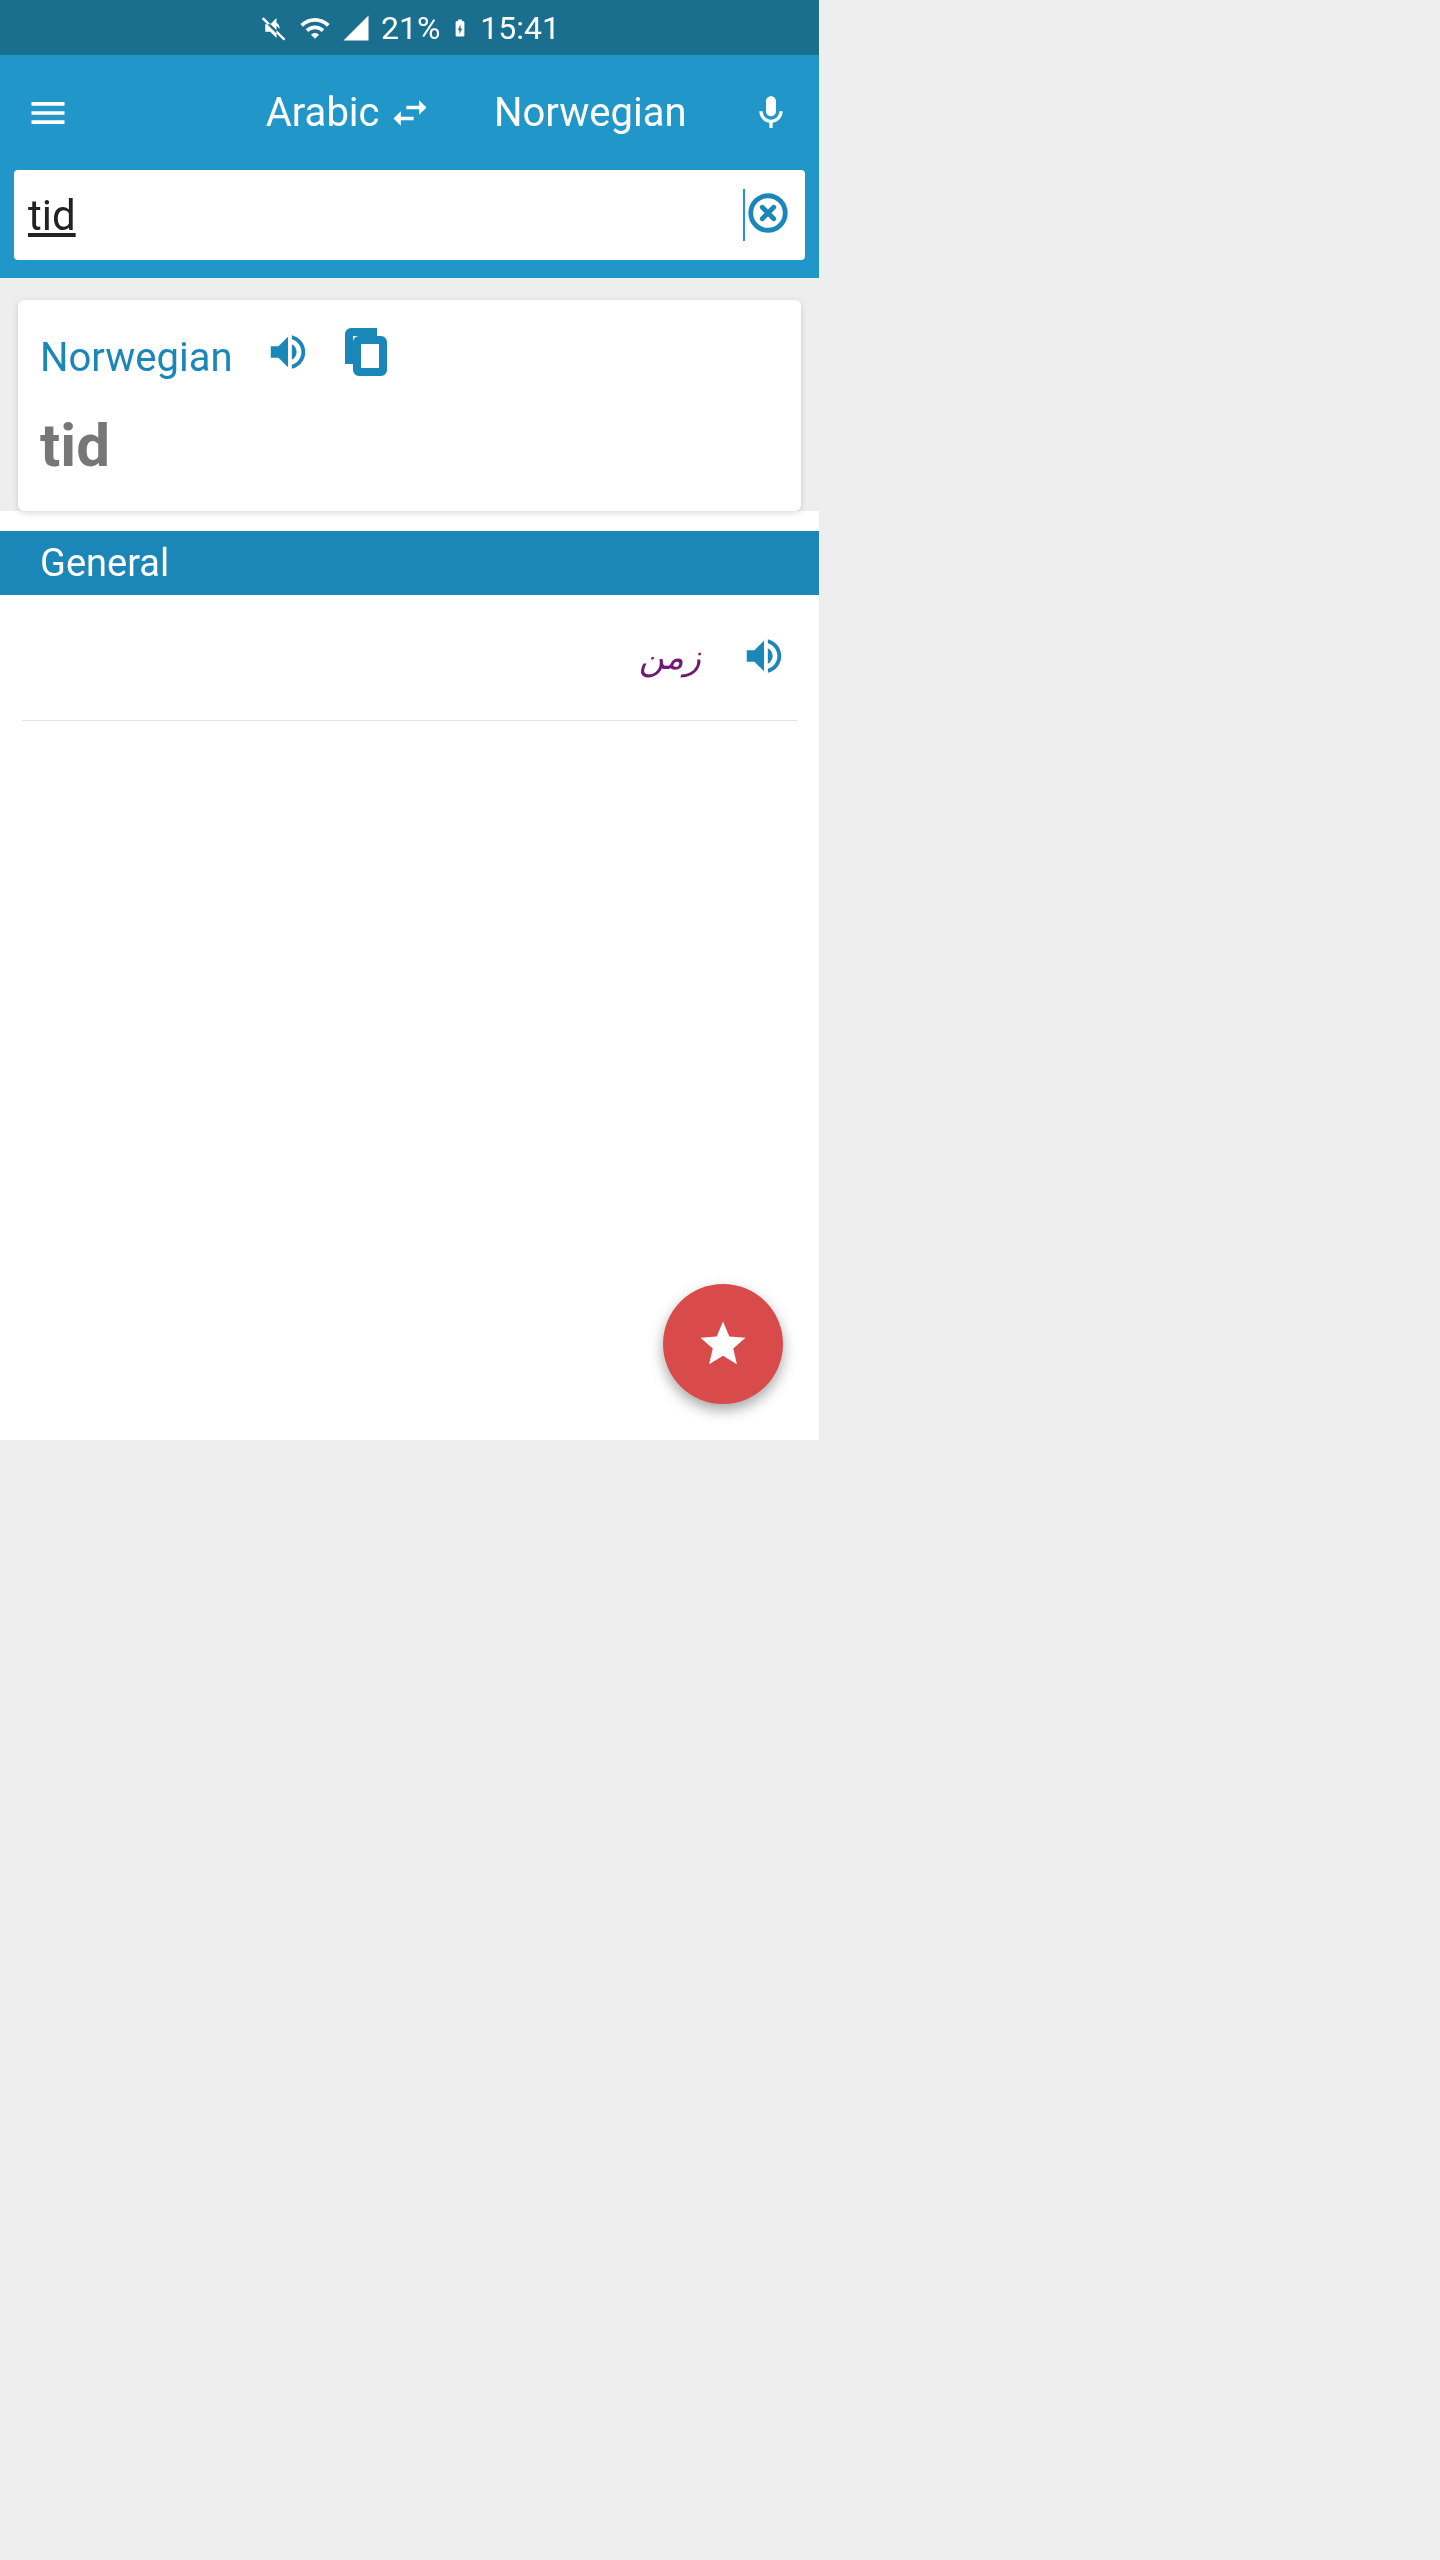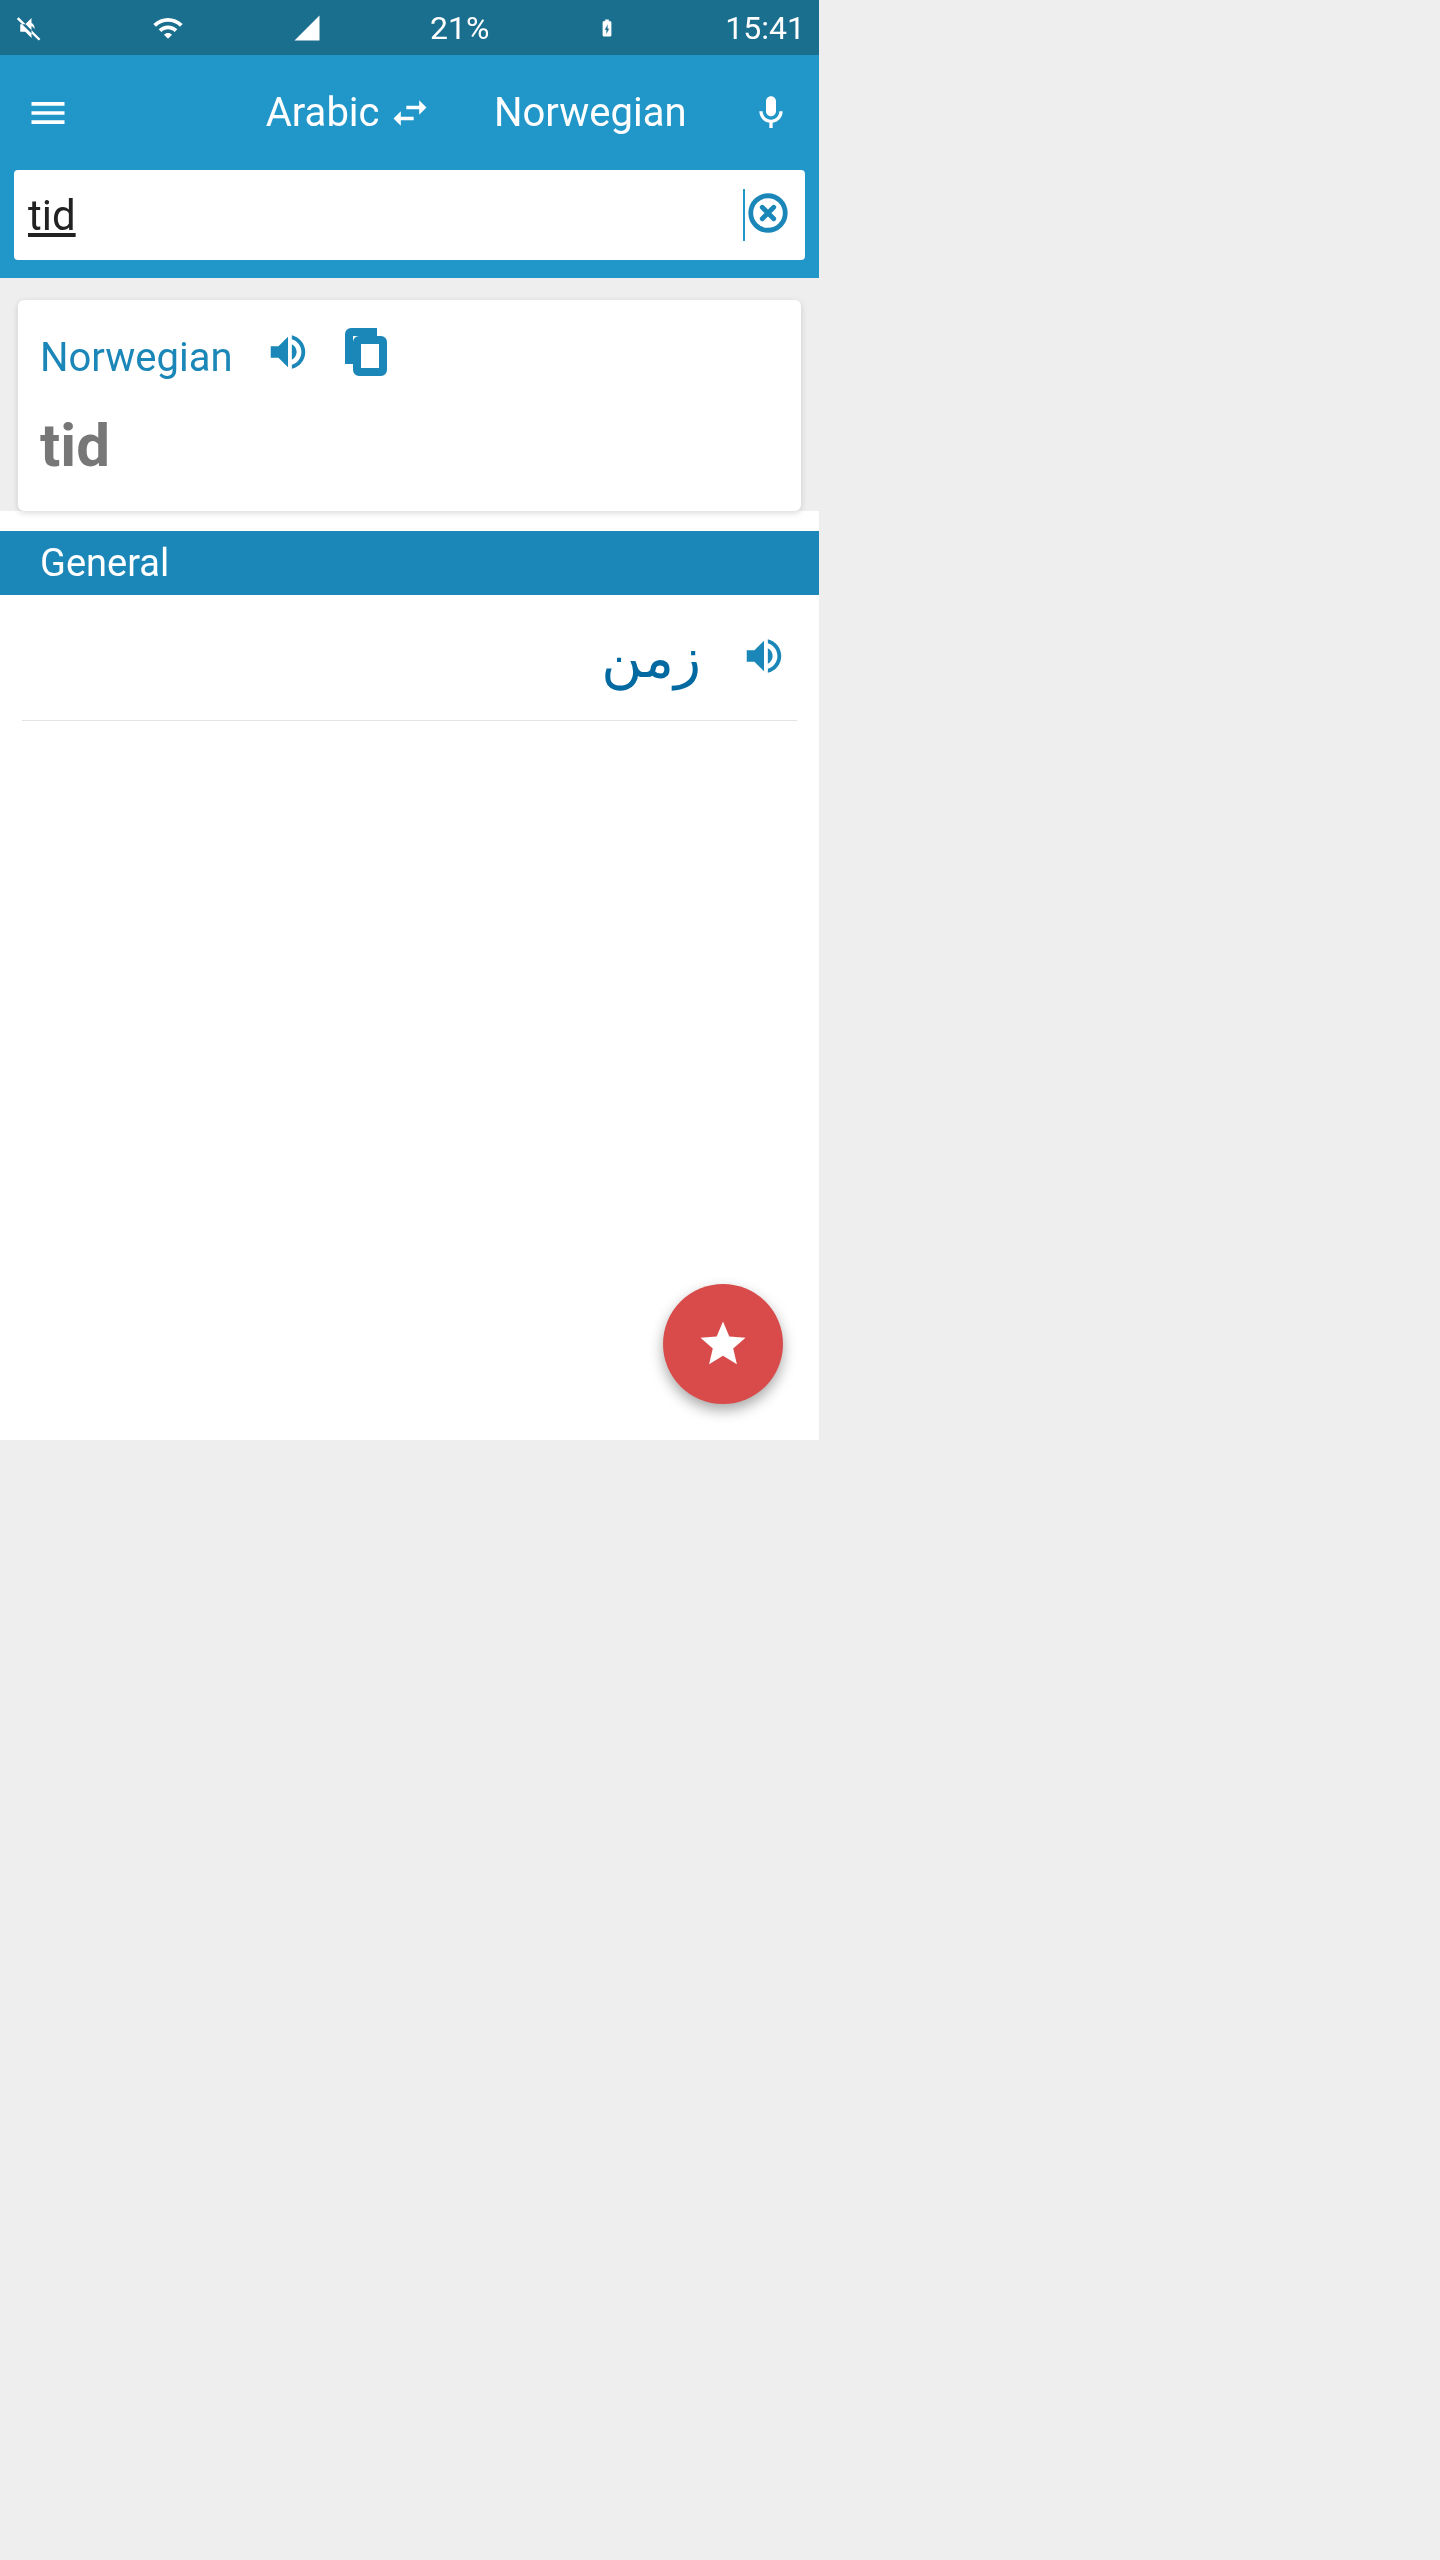--- a/index.html
+++ b/index.html
@@ -4,21 +4,21 @@
 <style>
   * { margin: 0; padding: 0; box-sizing: border-box; }
   html, body { width: 819px; height: 1440px; font-family: Roboto, Arial, sans-serif; background: #eeeeee; overflow: hidden; }
 
   
   .status-bar {
     height: 55px;
     background: #1a6e8e;
     color: #ffffff;
     display: flex;
-    justify-content: space-between;
+    justify-content: center;
     align-items: center;
     padding: 0 14px;
     gap: 10px;
     font-size: 32px;
     font-weight: 400;
   }
   .status-bar .icon { display: inline-flex; align-items: center; }
   .status-bar svg { fill: #ffffff; }
 
   
@@ -111,23 +111,24 @@
     display: flex;
     justify-content: flex-end;
     align-items: center;
     height: 126px;
     border-bottom: 1px solid #e3e3e3;
     gap: 40px;
     padding-right: 10px;
   }
   .trans-item:last-child { border-bottom: 1px solid #e3e3e3; }
   .trans-text {
-    font-size: 56px;
-    color: #0369a1;
+    font-size: 35px;
+    color: #701a75;
     direction: rtl;
+    font-style: italic;
   }
   .trans-item svg { fill: #1b87b8; }
 
   
   .fab {
     position: absolute;
     right: 36px;
     bottom: 36px;
     width: 120px; height: 120px;
     border-radius: 50%;

